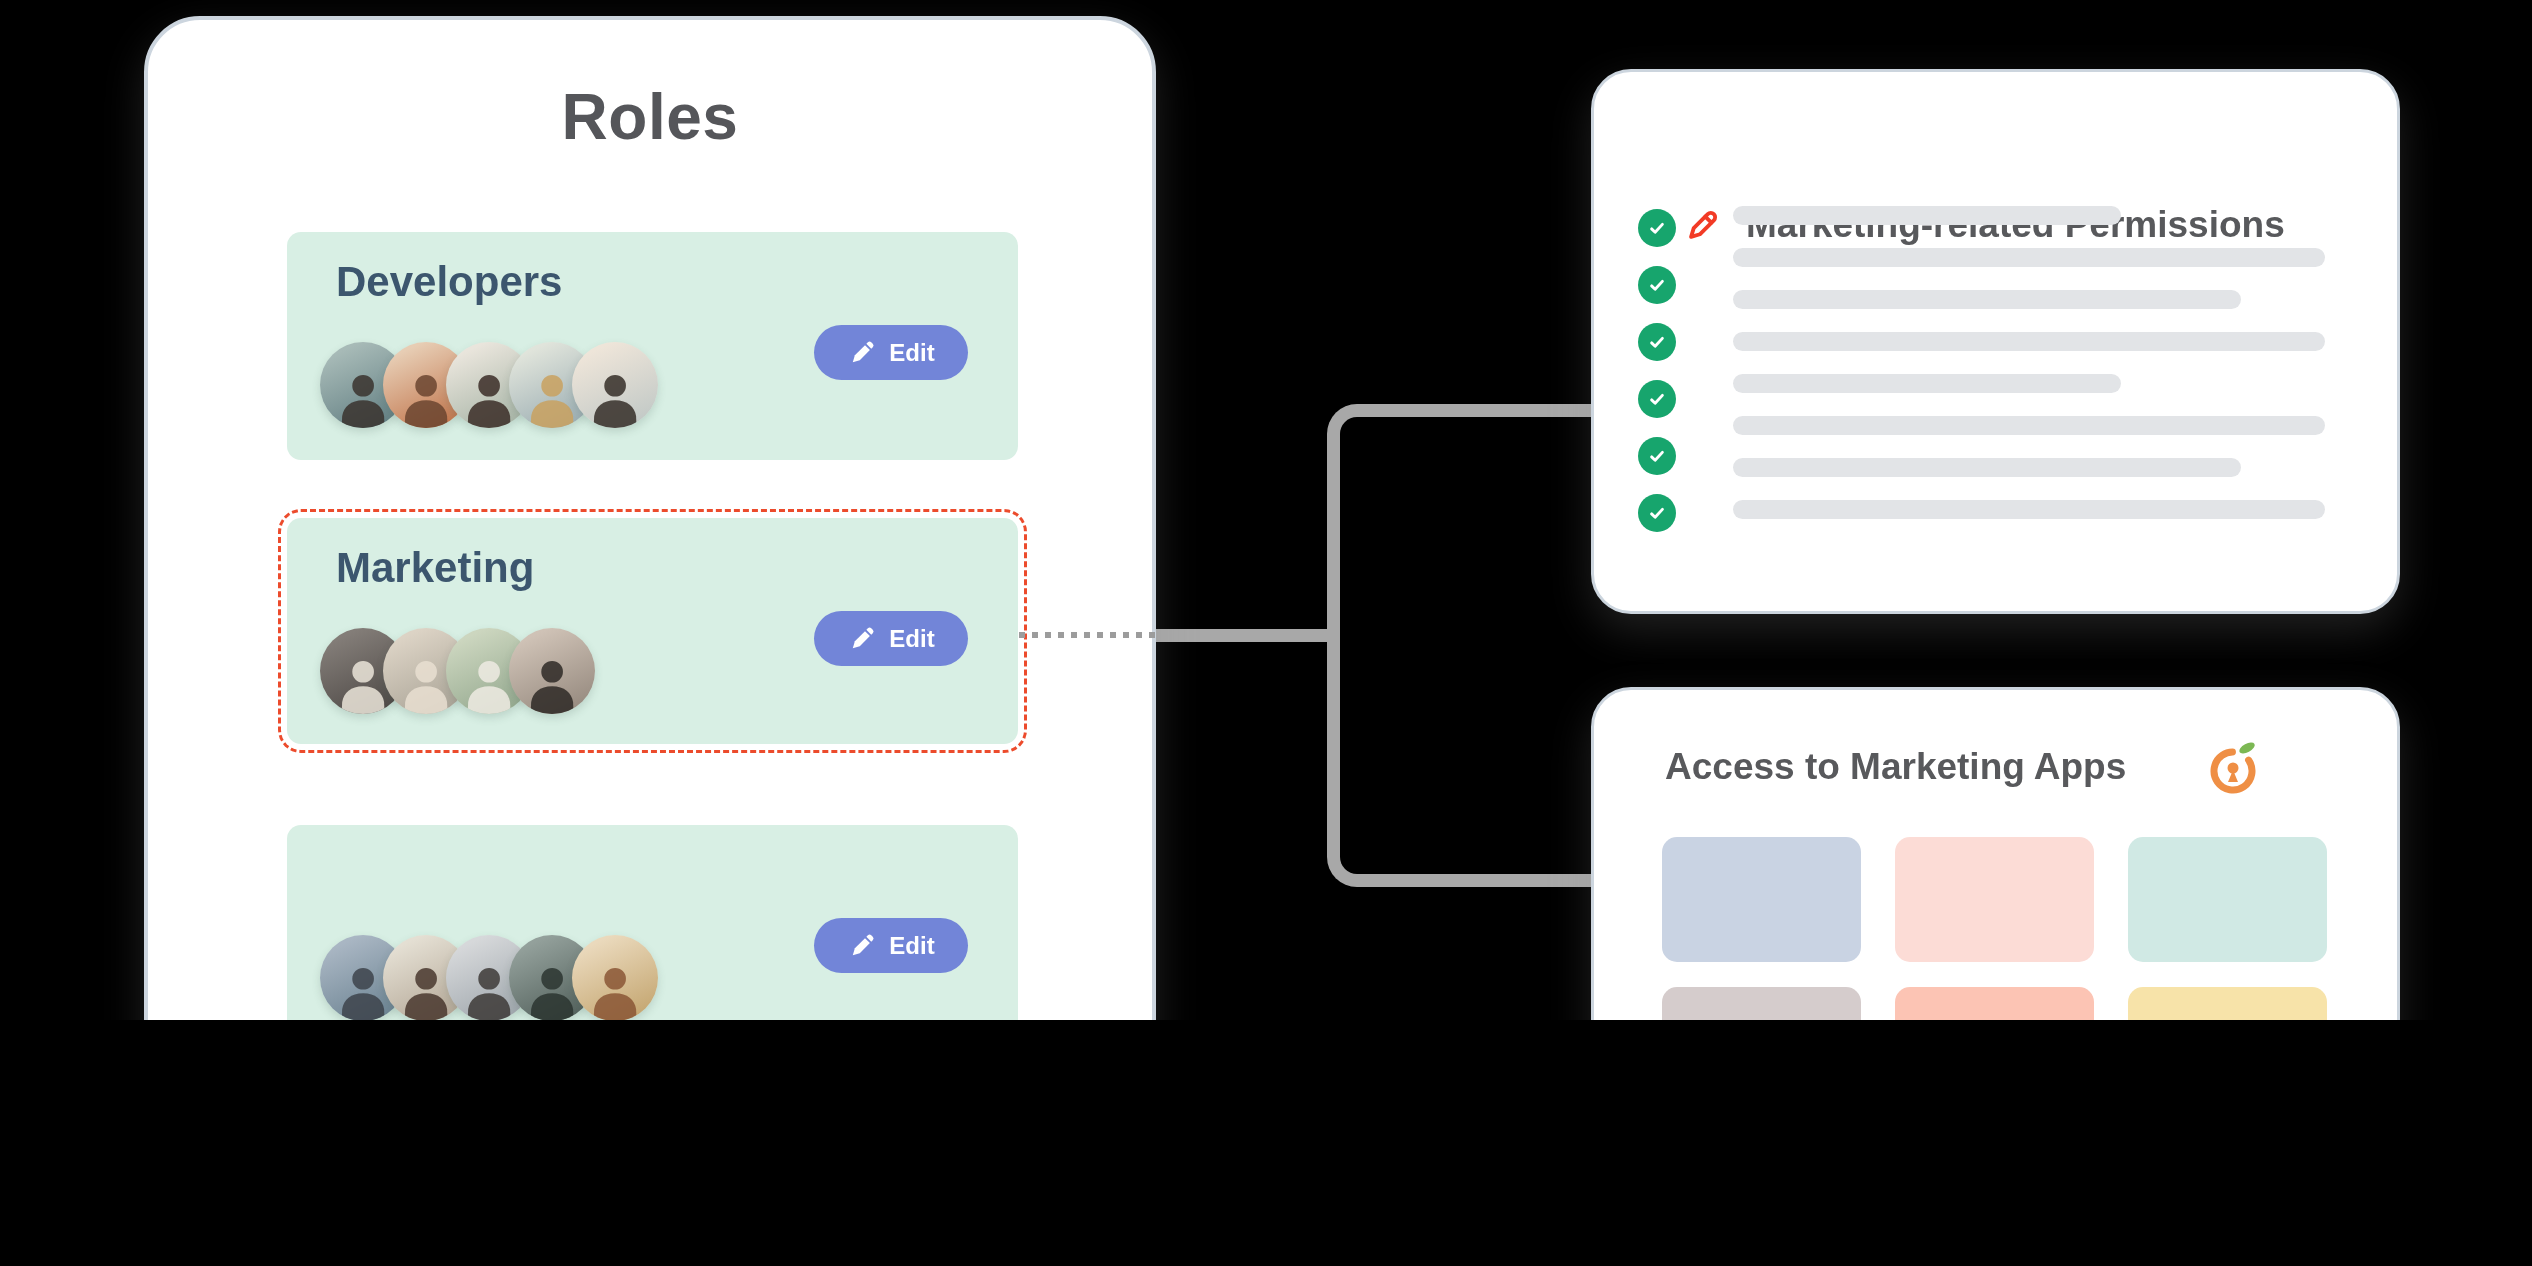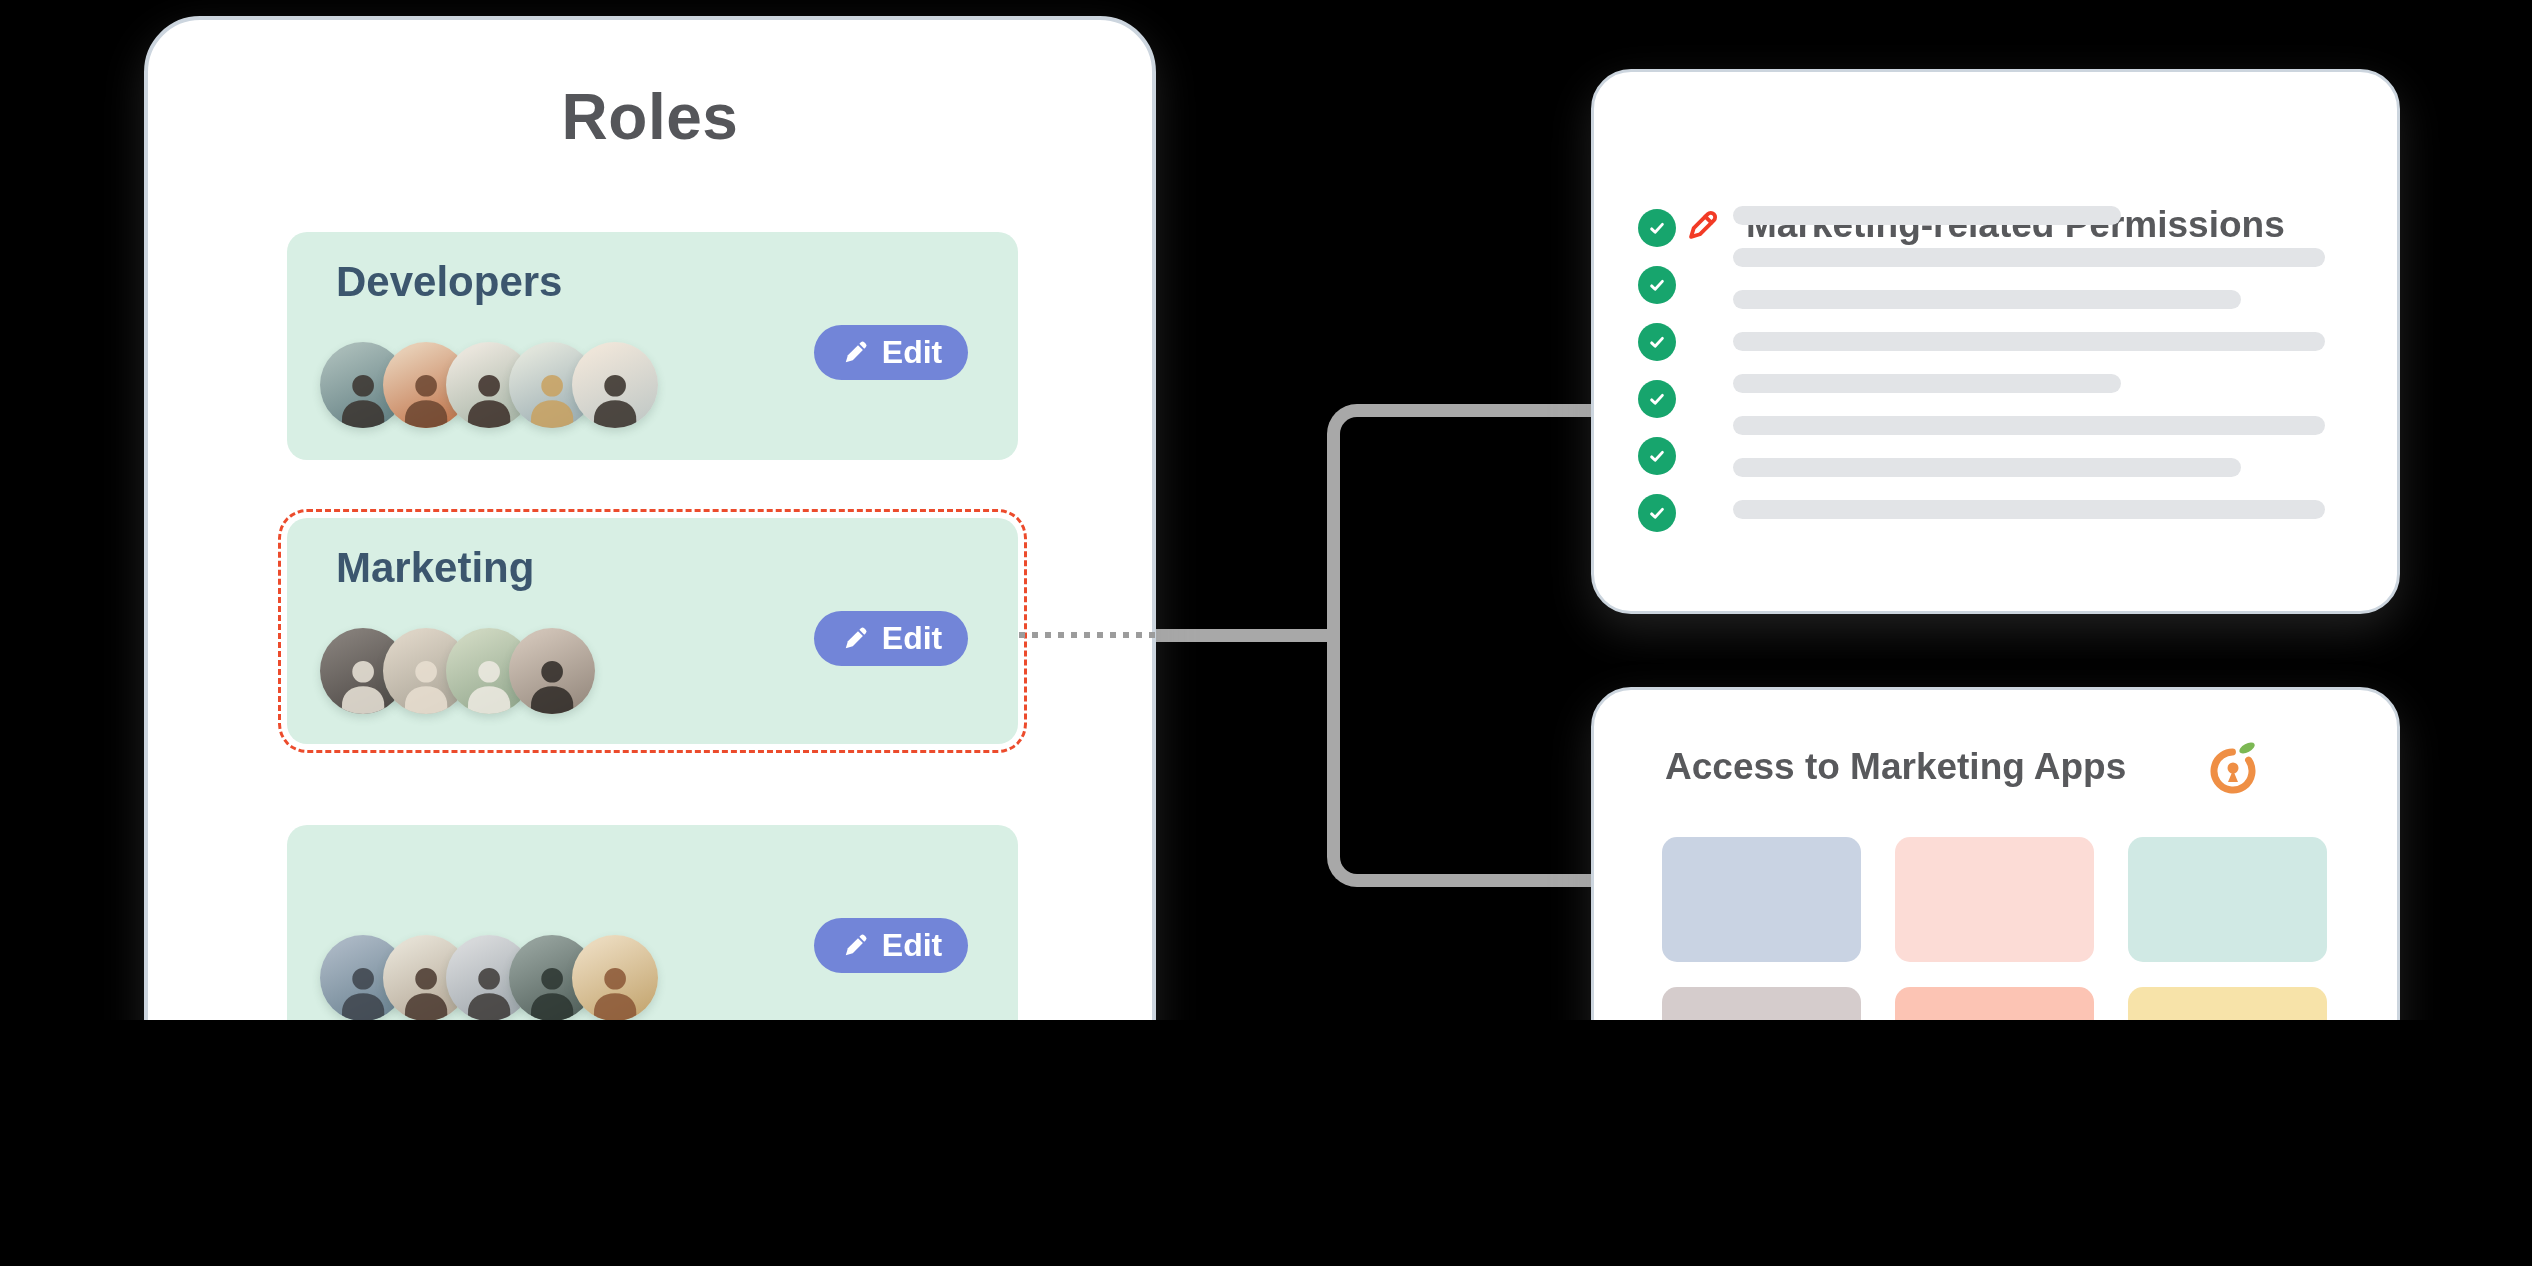--- a/index.html
+++ b/index.html
@@ -11,38 +11,38 @@
          border:4px solid var(--panel_border,#ccd5de);
          box-shadow:0 16px 44px rgba(150,150,150,.22);}
   #roles-panel{left:100px;top:16px;width:1012px;height:1148px;border-radius:56px;z-index:2;}
   #permissions-panel{left:1547px;top:69px;width:809px;height:545px;border-radius:40px;border-width:3px;z-index:2;}
   #apps-panel{left:1547px;top:687px;width:809px;height:493px;border-radius:40px;border-width:3px;z-index:2;text-align:center;}
 
   
   .roles-title{position:absolute;top:60px;left:0;width:100%;margin:0;text-align:center;
                font-size:64px;font-weight:700;color:var(--roles_title,#55565a);letter-spacing:.5px;}
   .cards{position:absolute;inset:0;}
-  .role-card{position:absolute;left:139px;width:731px;background:var(--card_bg,#d8efe4);border-radius:20px;}
+  .role-card{position:absolute;left:139px;width:731px;background:var(--card_bg,#d8efe4);border-radius:14px;}
   .role-card:nth-child(1){top:212px;height:228px;}
   .role-card:nth-child(2){top:498px;height:226px;}
   .role-card:nth-child(3){top:805px;height:230px;}
   .role-card.selected{outline:3px dashed var(--selected_border,#ec4b2c);outline-offset:6px;}
   .role-name{position:absolute;left:49px;top:26px;font-size:42px;font-weight:600;
              color:var(--card_title,#3c566e);}
   .avatar-row{position:absolute;left:33px;top:110px;display:flex;}
   .avatar{width:86px;height:86px;border-radius:50%;overflow:hidden;position:relative;flex:none;
           box-shadow:0 4px 8px rgba(60,90,80,.18);}
   .avatar + .avatar{margin-left:-23px;}
   .avatar svg{position:absolute;bottom:-3px;left:8%;width:84%;height:84%;opacity:.85;}
   .edit-btn{position:absolute;right:50px;top:93px;width:154px;height:55px;border-radius:28px;
             background:var(--edit_button_bg,#7285d8);border:none;display:flex;align-items:center;
             justify-content:center;gap:12px;color:var(--edit_button_text,#fff);cursor:pointer;
             font-family:inherit;}
   .edit-btn svg{width:30px;height:30px;fill:var(--edit_button_text,#fff);}
-  .edit-label{font-size:32px;font-weight:700;}
+  .edit-label{font-size:24px;font-weight:700;}
 
   
   .connector-dotted{position:absolute;left:975px;top:632px;width:137px;height:6px;z-index:3;
       background:repeating-linear-gradient(90deg,var(--dotted_connector,#9c9c9c) 0 6px,transparent 6px 13px);}
   .connector-solid{position:absolute;left:1108px;top:629px;width:178px;height:13px;
       background:var(--connector,#a8a8a8);z-index:1;}
   .bracket{position:absolute;left:1283px;top:404px;width:270px;height:483px;box-sizing:border-box;
       border:13px solid var(--connector,#a8a8a8);border-right:none;border-radius:30px 0 0 30px;z-index:1;}
 
   

